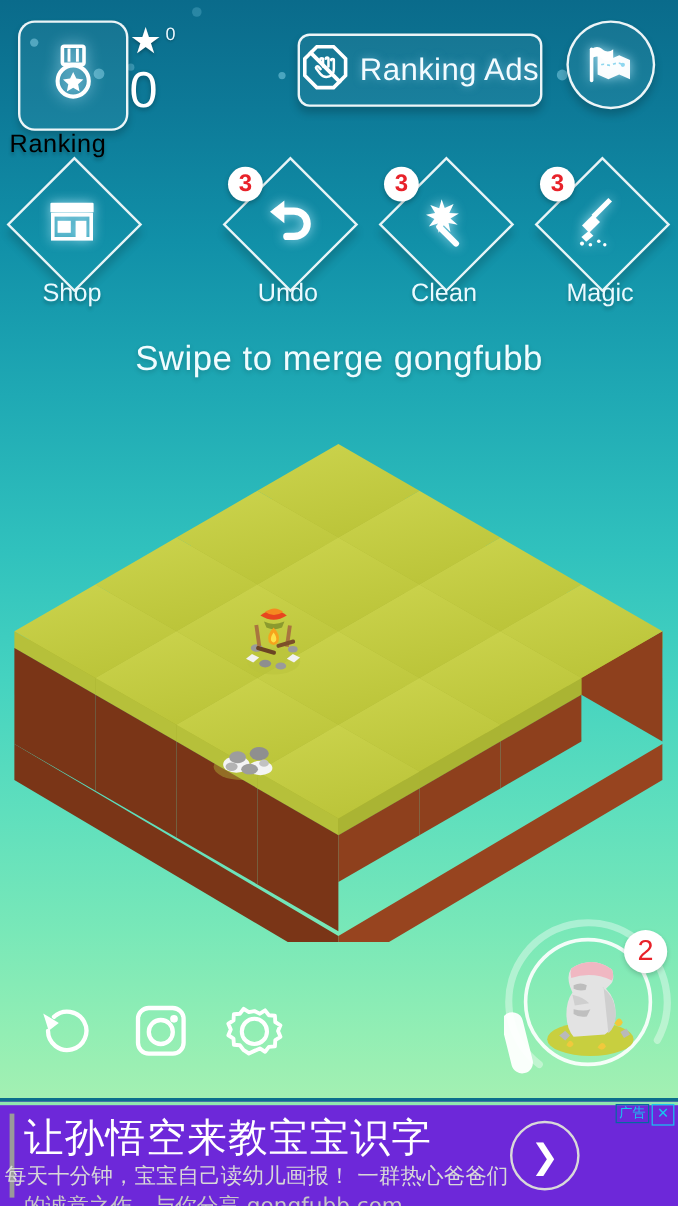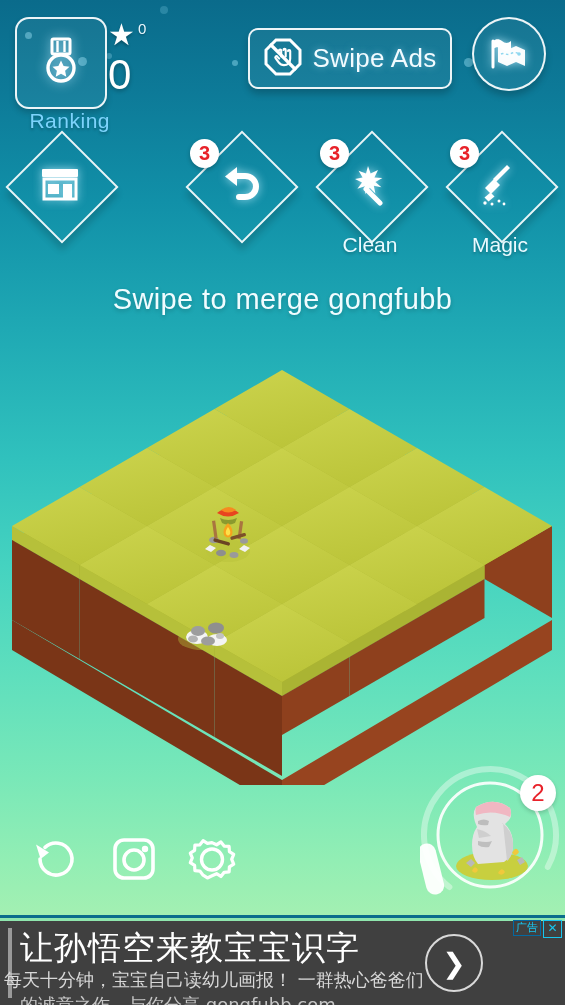--- a/index.html
+++ b/index.html
@@ -30,22 +30,22 @@
   
   .topbar{position:absolute;left:0;top:0;width:565px;height:140px;}
 
   .rank-btn{
     position:absolute;left:15px;top:17px;width:88px;height:88px;
     border:2px solid rgba(255,255,255,.92);border-radius:14px;
     background:rgba(255,255,255,.05);
     box-shadow:0 4px 6px rgba(0,0,0,.18);
   }
   .rank-label{
-    position:absolute;left:8px;top:109px;width:102px;text-align:right;
-    color:#7dd3fc;font-size:21px;letter-spacing:.5px;
+    position:absolute;left:8px;top:109px;width:102px;text-align:left;
+    color:#000000;font-size:21px;letter-spacing:.5px;
     text-shadow:0 2px 3px rgba(0,0,0,.25);
   }
   .medal{position:absolute;left:50%;top:50%;transform:translate(-50%,-50%);
     filter:drop-shadow(0 0 6px rgba(190,235,255,.75));}
 
   .score-wrap{position:absolute;left:108px;top:22px;width:80px;height:80px;}
   .star-row{position:absolute;left:0;top:0;display:flex;align-items:flex-start;}
   .star-glyph{color:#ffffff;font-size:30px;line-height:26px;
     text-shadow:0 2px 3px rgba(0,0,0,.3);}
   .best-score{color:#eaf8ff;font-size:15px;margin-left:3px;margin-top:-2px;
@@ -108,21 +108,21 @@
   .next-ring{position:absolute;left:420px;top:765px;width:140px;height:140px;}
   .next-badge{
     position:absolute;left:100px;top:10px;width:36px;height:36px;border-radius:50%;
     background:#ffffff;color:#e8222a;font-size:24px;
     display:flex;align-items:center;justify-content:center;
     box-shadow:0 2px 4px rgba(0,0,0,.18);z-index:5;
   }
 
   
   .ad{position:absolute;left:0;top:918px;width:565px;height:87px;
-    background:#404040;overflow:hidden;}
+    background:#6d28d9;overflow:hidden;}
   .ad-rule{position:absolute;left:8px;top:10px;width:4px;height:70px;
     background:#9a9a9a;}
   .ad-title{position:absolute;left:20px;top:8px;color:#ffffff;font-size:33px;
     letter-spacing:1px;font-family:"DejaVu Sans", sans-serif;white-space:nowrap;}
   .ad-sub1{position:absolute;left:4px;top:50px;color:#d8d8d8;font-size:18px;
     font-family:"DejaVu Sans", sans-serif;white-space:nowrap;}
   .ad-sub2{position:absolute;left:20px;top:75px;color:#c6c6c6;font-size:18px;
     font-family:"DejaVu Sans", sans-serif;white-space:nowrap;}
   .ad-arrow{position:absolute;left:425px;top:16px;width:54px;height:54px;
     border:2px solid #d9d9d9;border-radius:50%;
@@ -174,21 +174,21 @@
     </div>
 
     <div class="remove-ads">
       <span>
         <svg width="40" height="40" viewBox="0 0 40 40">
           <path d="M13 3h14l10 10v14L27 37H13L3 27V13z" fill="none" stroke="#ffffff" stroke-width="3"></path>
           <path d="M16 13.5c0-1.3 2.2-1.3 2.2 0v6m2.3-6.6c0-1.4 2.2-1.4 2.2 0v6.6m2.3-5.4c0-1.3 2.2-1.3 2.2 0v7.6c0 4-2.6 6.4-6.2 6.4-2.4 0-4-1-5.2-2.6l-3.3-4.4c-.8-1.1.8-2.5 1.8-1.5l1.9 2" fill="none" stroke="#ffffff" stroke-width="2.1" stroke-linecap="round" stroke-linejoin="round"></path>
           <line x1="7" y1="7" x2="33" y2="33" stroke="#ffffff" stroke-width="3.2"></line>
         </svg>
       </span>
-      <span class="remove-ads-text">Swipe Ads</span>
+      <span class="remove-ads-text">Ranking Ads</span>
     </div>
 
     <div class="map-btn">
       <span style="filter:drop-shadow(0 0 5px rgba(190,238,255,.8));">
         <svg width="42" height="40" viewBox="0 0 42 40">
           <path d="M5 9v26" stroke="#ffffff" stroke-width="3" stroke-linecap="round" fill="none"></path>
           <path d="M5 9c3-2.5 6-2.5 9 0s6 2.5 9 0v8c-3 2.5-6 2.5-9 0s-6-2.5-9 0z" fill="#ffffff"></path>
           <path d="M10 14l9 4 9-4 9 4v16l-9-4-9 4-9-4z" fill="#ffffff" opacity=".97"></path>
           <path d="M13 22c3-1.5 6 1.5 9 0s6-2 8-.5" stroke="#8fd7ef" stroke-width="1.4" fill="none" stroke-dasharray="2.5 2.5"></path>
           <circle cx="31" cy="22" r="1.8" fill="#8fd7ef"></circle>
@@ -202,31 +202,33 @@
     <div class="tool" style="left:0px;">
       <div class="diamond"></div>
       <div class="tool-icon">
         <svg width="46" height="40" viewBox="0 0 46 40">
           <rect x="5" y="4" width="36" height="8" rx="1" fill="#ffffff"></rect>
           <rect x="7" y="14" width="32" height="20" fill="none" stroke="#ffffff" stroke-width="3"></rect>
           <rect x="11" y="19" width="11" height="10" fill="#ffffff"></rect>
           <rect x="26" y="19" width="9" height="15" fill="#ffffff"></rect>
         </svg>
       </div>
+      <div class="tool-label">Shop</div>
     </div>
 
     <div class="tool" style="left:180px;">
       <div class="diamond"></div>
       <div class="tool-icon">
         <svg width="46" height="42" viewBox="0 0 46 42">
           <path d="M14 12h14c6.5 0 11 4.6 11 10.5S34.5 33 28 33h-6" fill="none" stroke="#ffffff" stroke-width="6" stroke-linecap="round"></path>
           <path d="M20 3L8 12.5 20 22z" fill="#ffffff"></path>
         </svg>
       </div>
       <div class="badge">3</div>
+      <div class="tool-label">Undo</div>
     </div>
 
     <div class="tool" style="left:310px;">
       <div class="diamond"></div>
       <div class="tool-icon">
         <svg width="48" height="44" viewBox="0 0 48 44">
           <path d="M22 3l2.6 7.4L32 7l-3.6 7.6 8 .4-7 4 6 5.2-7.6-1.4 1.6 7.6-5.6-5.6-4.4 6.2-.6-7.8-7.4 2.6 4.6-6.2-7-3.6 7.6-1.6-4-6.6 7.4 2.8z" fill="#ffffff"></path>
           <path d="M20 26L34 40" stroke="#ffffff" stroke-width="5" stroke-linecap="round"></path>
         </svg>
       </div>

